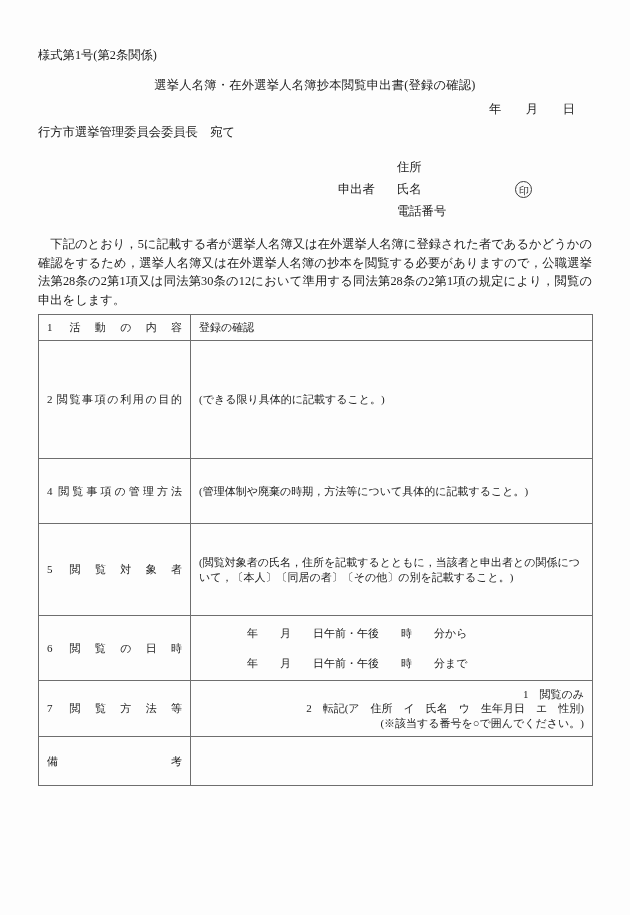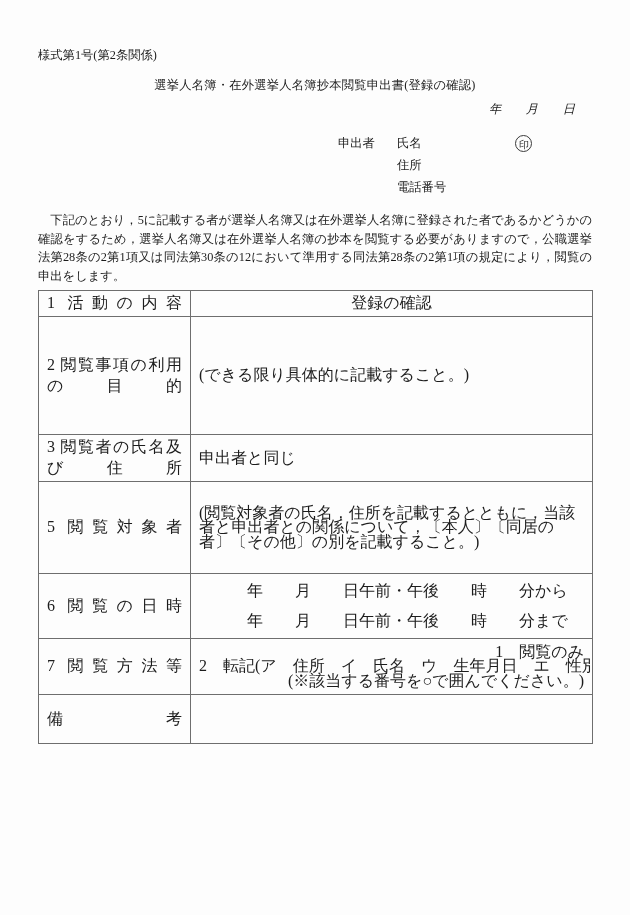--- a/index.html
+++ b/index.html
@@ -10,21 +10,21 @@
     background:#fdfdfd;
     box-sizing:border-box;
     padding:48px 38px 0 38px;
     font-family:"Liberation Serif","DejaVu Serif",serif;
     color:#1c1c1c;
     font-size:12.3px;
     overflow:hidden;
   }
   .form-number{line-height:14px;}
   .doc-title{margin-top:16px;text-align:center;line-height:15px;letter-spacing:0.2px;}
-  .date-line{margin-top:9px;text-align:right;padding-right:17px;line-height:14px;font-style:italic;}
+  .date-line{margin-top:9px;text-align:right;padding-right:17px;line-height:14px;}
   .addressee{margin-top:9px;line-height:15px;}
   .applicant{margin-top:16px;margin-left:300px;}
   .app-row{display:flex;align-items:center;height:22px;}
   .app-gap{display:inline-block;width:22px;}
   .app-indent{margin-left:59px;}
   .seal{
     display:inline-block;margin-left:94px;
     width:17px;height:17px;border:1px solid #3a3a3a;border-radius:50%;
     font-size:10px;line-height:17px;text-align:center;color:#2a2a2a;
     box-sizing:border-box;
@@ -36,37 +36,37 @@
   }
   table.app-table{
     margin-top:5px;
     border-collapse:collapse;
     table-layout:fixed;
     width:554px;
   }
   table.app-table td{
     border:1px solid #6e6e6e;
     box-sizing:border-box;
-    font-size:16px;
+    font-size:11px;
     color:#1c1c1c;
     padding:2px 8px;
     vertical-align:middle;
     overflow:hidden;
   }
   td.lbl{
     width:152px;
     font-size:11.6px;
     text-align:justify;
     text-align-last:justify;
     padding:2px 6px;
   }
   td.cnt{width:402px;}
   td.vtop{vertical-align:top;padding-top:6px;}
   .note{line-height:14.5px;}
-  tr.r1 td{height:26px;text-align:center;}
+  tr.r1 td{height:26px;}
   tr.r2 td{height:118px;}
   tr.r3 td{height:30px;}
   tr.r4 td{height:65px;}
   tr.r5 td{height:92px;}
   tr.r6 td{height:62px;}
   tr.r7 td{height:56px;}
   tr.r8 td{height:49px;}
   .dt-line{line-height:30px;padding-left:48px;white-space:nowrap;}
   .method-line{line-height:14.5px;white-space:nowrap;text-align:right;}
   td.biko{padding-left:30px;padding-right:30px;}
@@ -75,30 +75,31 @@
 <body>
 
 <div class="page">
 
   <div class="form-number">様式第1号(第2条関係)</div>
 
   <div class="doc-title">選挙人名簿・在外選挙人名簿抄本閲覧申出書(登録の確認)</div>
 
   <div class="date-line">年　　月　　日</div>
 
+  <div class="addressee">行方市選挙管理委員会委員長　宛て</div>
 
   <div class="applicant">
+    <div class="app-row">
+      <span class="app-indent">住所</span>
+    </div>
     <div class="app-row">
       <span>申出者</span>
       <span class="app-gap"></span>
       <span>氏名</span>
       <span class="seal">印</span>
-    </div>
-    <div class="app-row">
-      <span class="app-indent">住所</span>
     </div>
     <div class="app-row">
       <span class="app-indent">電話番号</span>
     </div>
   </div>
 
   <div class="body-text">
     <p class="body-para">　下記のとおり，5に記載する者が選挙人名簿又は在外選挙人名簿に登録された者であるかどうかの確認をするため，選挙人名簿又は在外選挙人名簿の抄本を閲覧する必要がありますので，公職選挙法第28条の2第1項又は同法第30条の12において準用する同法第28条の2第1項の規定により，閲覧の申出をします。</p>
   </div>
 
@@ -107,23 +108,25 @@
         <tr class="r1">
       <td class="lbl">1 活動の内容</td>
       <td class="cnt">登録の確認</td>
     </tr>
     <tr class="r2">
       <td class="lbl">2 閲覧事項の利用の目的</td>
       <td class="cnt vtop">
         <div class="note">(できる限り具体的に記載すること。)</div>
       </td>
     </tr>
-    <tr class="r3">
-      <td class="lbl">3 閲覧者の氏名及び住所</td>
-      <td class="cnt">申出者と同じ</td>
+    <tr class="r4">
+      <td class="lbl">4 閲覧事項の管理方法</td>
+      <td class="cnt vtop">
+        <div class="note">(管理体制や廃棄の時期，方法等について具体的に記載すること。)</div>
+      </td>
     </tr>
     <tr class="r5">
       <td class="lbl">5 閲覧対象者</td>
       <td class="cnt vtop" style="padding-right:12px;">
         <div class="note">(閲覧対象者の氏名，住所を記載するとともに，当該者と申出者との関係について，〔本人〕〔同居の者〕〔その他〕の別を記載すること。)</div>
       </td>
     </tr>
     <tr class="r6">
       <td class="lbl">6 閲覧の日時</td>
       <td class="cnt">

